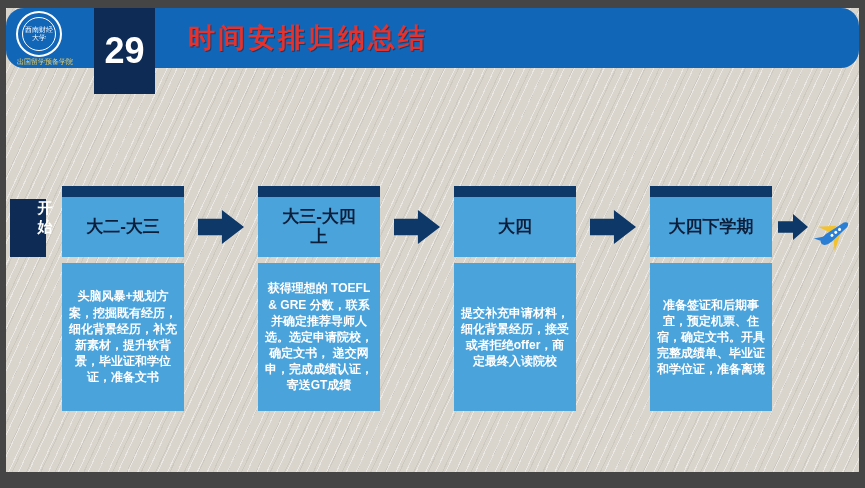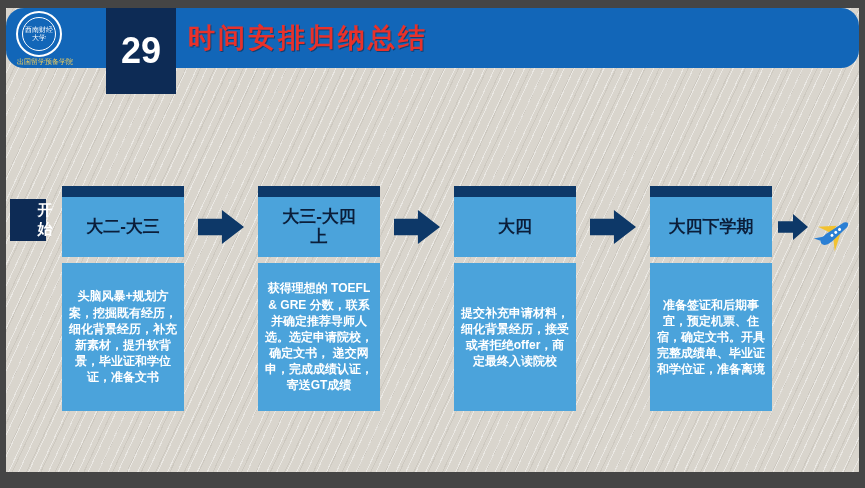--- a/index.html
+++ b/index.html
@@ -36,41 +36,41 @@
     text-align:center;
   }
   .logo-inner span {
     font-size:7px; line-height:1.2; color:#fff; display:block; width:30px;
   }
   .logo-sub {
     position:absolute; left:2px; top:49px; width:74px;
     font-size:7px; color:#f3cf5a; text-align:center; white-space:nowrap;
   }
   .num-box {
-    position:absolute; left:100px; top:0; width:70px; height:86px;
+    position:absolute; left:88px; top:0; width:61px; height:86px;
     background:#0d2b55; color:#ffffff;
     font-size:36px; font-weight:bold;
     display:flex; align-items:center; justify-content:center;
   }
   .title {
     position:absolute; left:182px; top:0; height:60px; line-height:60px;
     color:#e8312a; font-size:27px; font-weight:bold; letter-spacing:3px;
     text-shadow:1px 1px 0 rgba(0,0,0,0.35);
     white-space:nowrap;
   }
 
   
   .flow {
     position:absolute; left:0; top:178px; width:100%;
     display:flex; align-items:flex-start;
   }
   .start-box {
     margin-left:4px; margin-top:13px;
-    width:36px; height:42px; background:#0d2b55;
-    display:flex; align-items:center; justify-content:center;padding-left:34px;
+    width:36px; height:58px; background:#0d2b55;
+    display:flex; justify-content:center;padding-left:34px;
   }
   .start-box span {
     display:block; width:17px; color:#fff; font-size:15px; font-weight:bold;
     line-height:1.25; text-align:center; word-break:break-all;
   }
   .stage { width:122px; }
   .stage-1 { margin-left:16px; }
   .stage-topbar { height:11px; background:#0d3868; }
   .stage-header {
     height:60px; background:#4ba3db;

